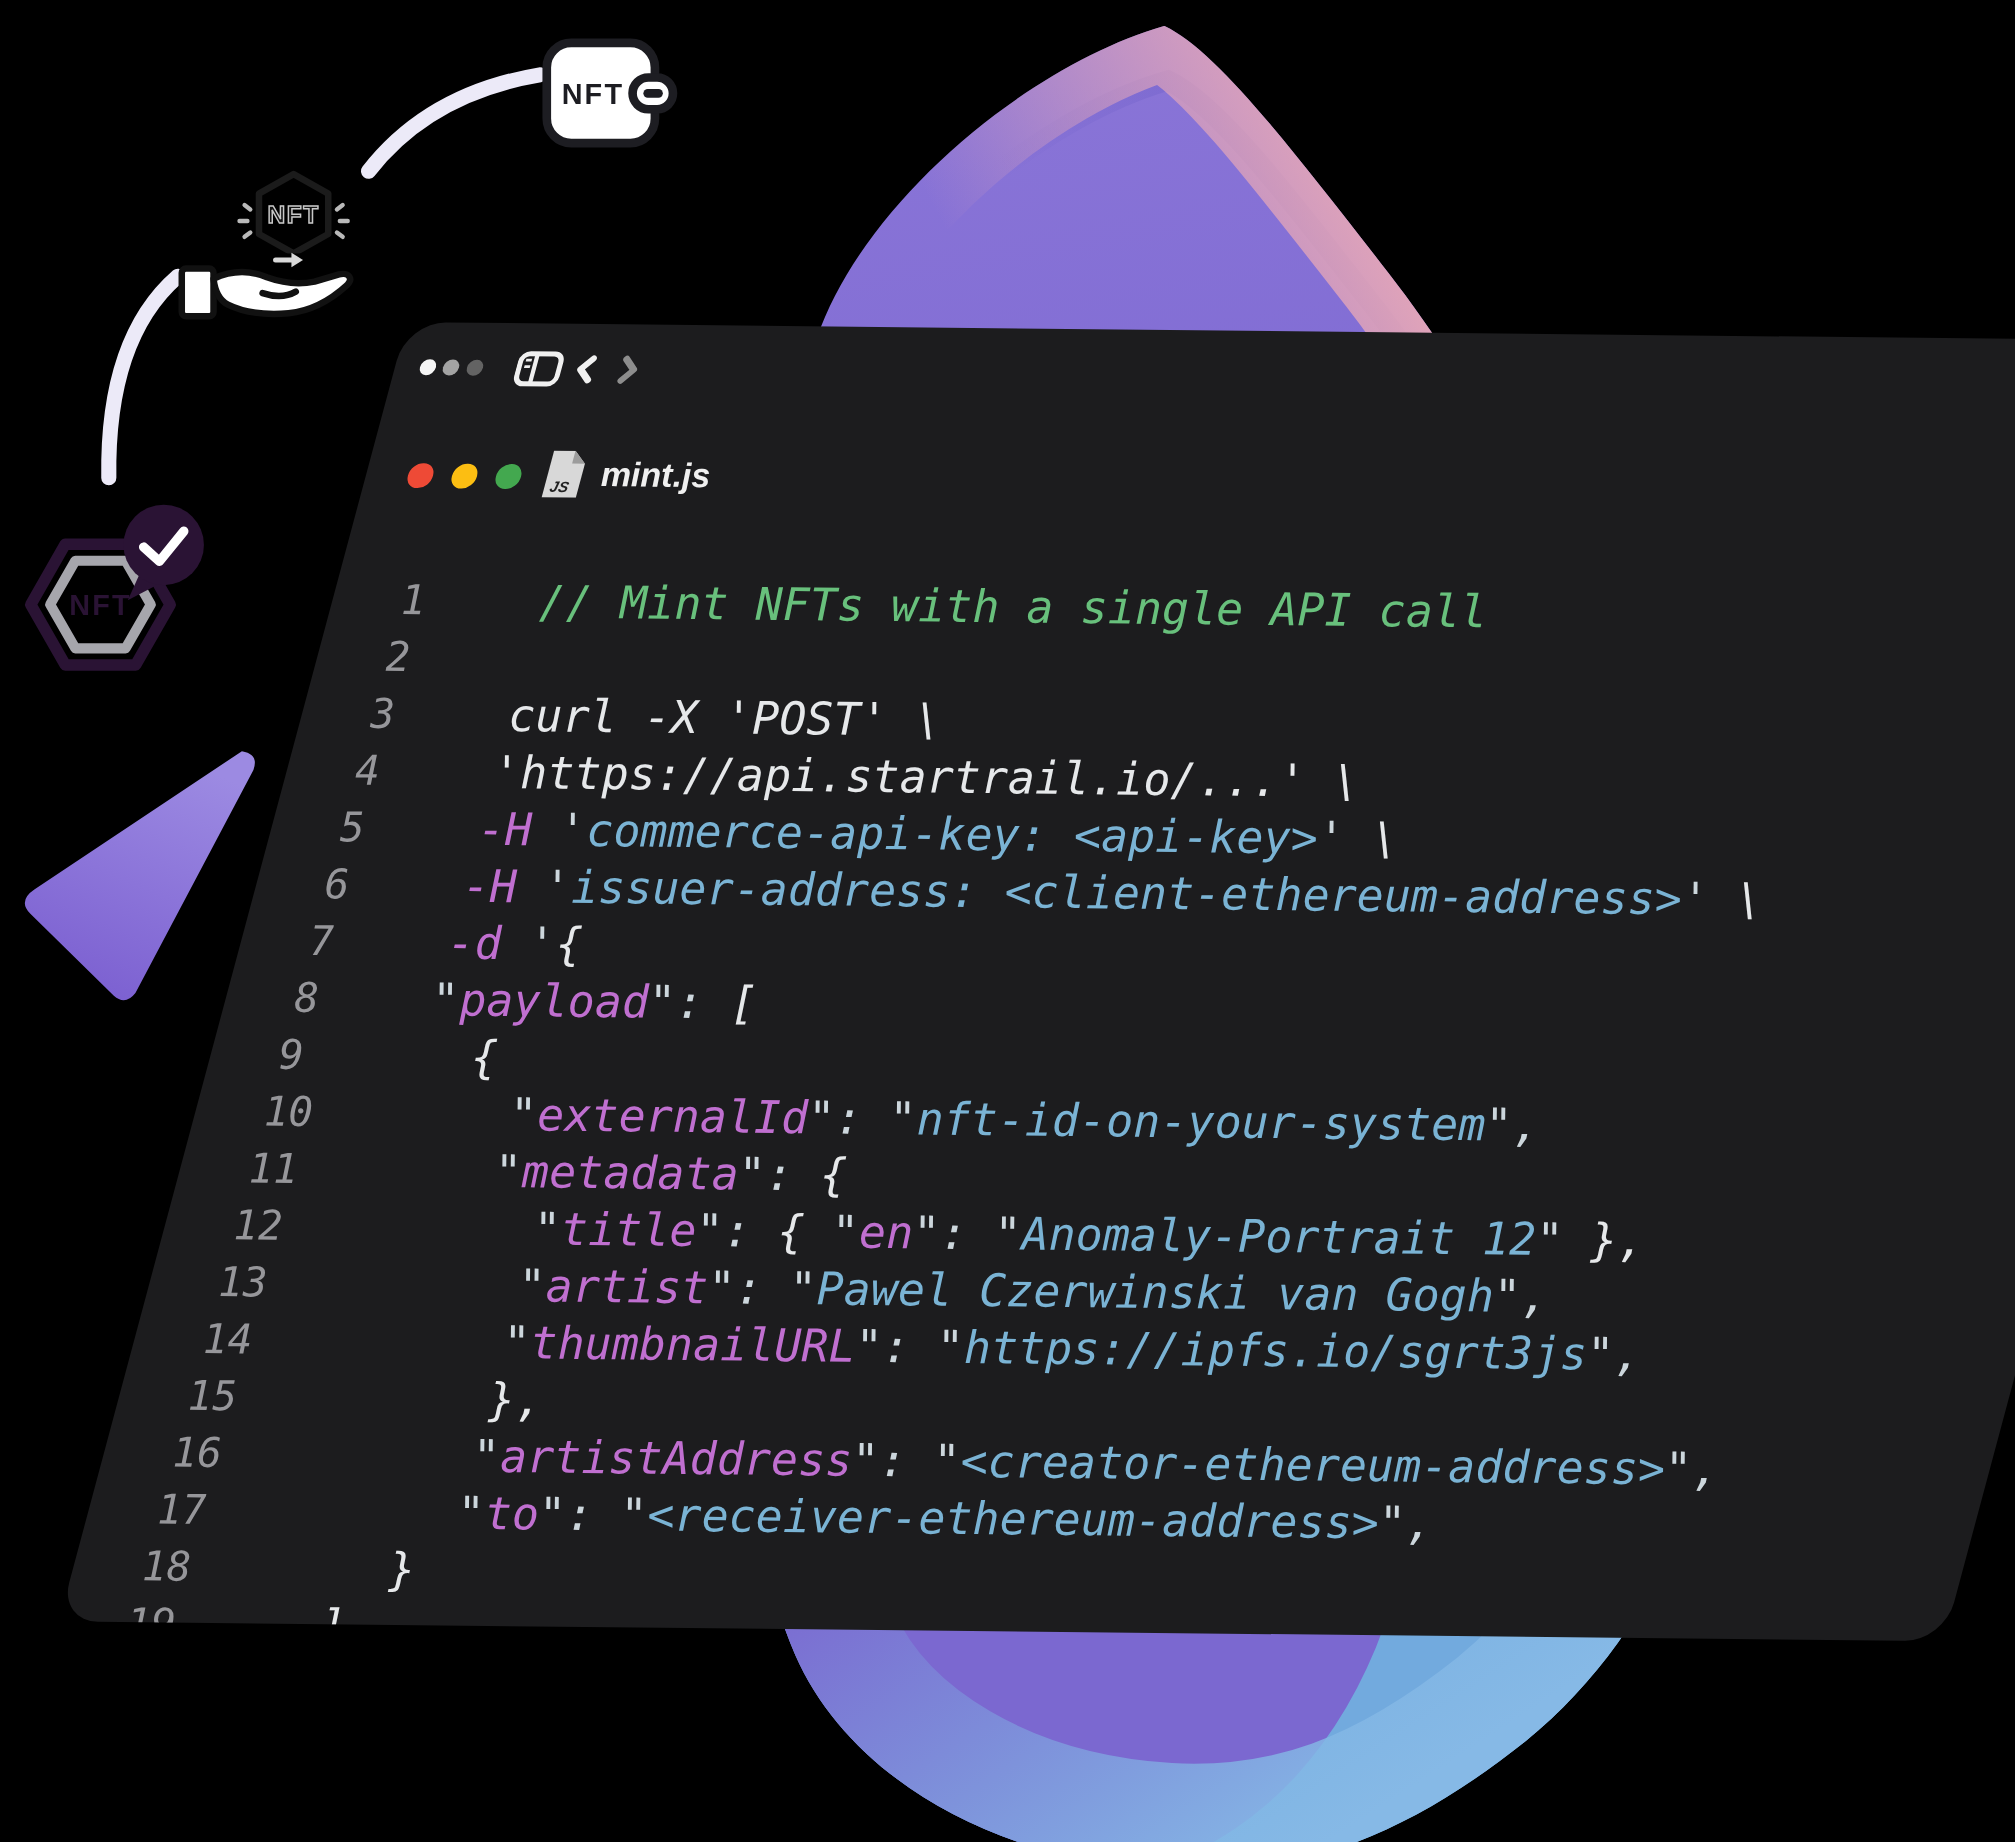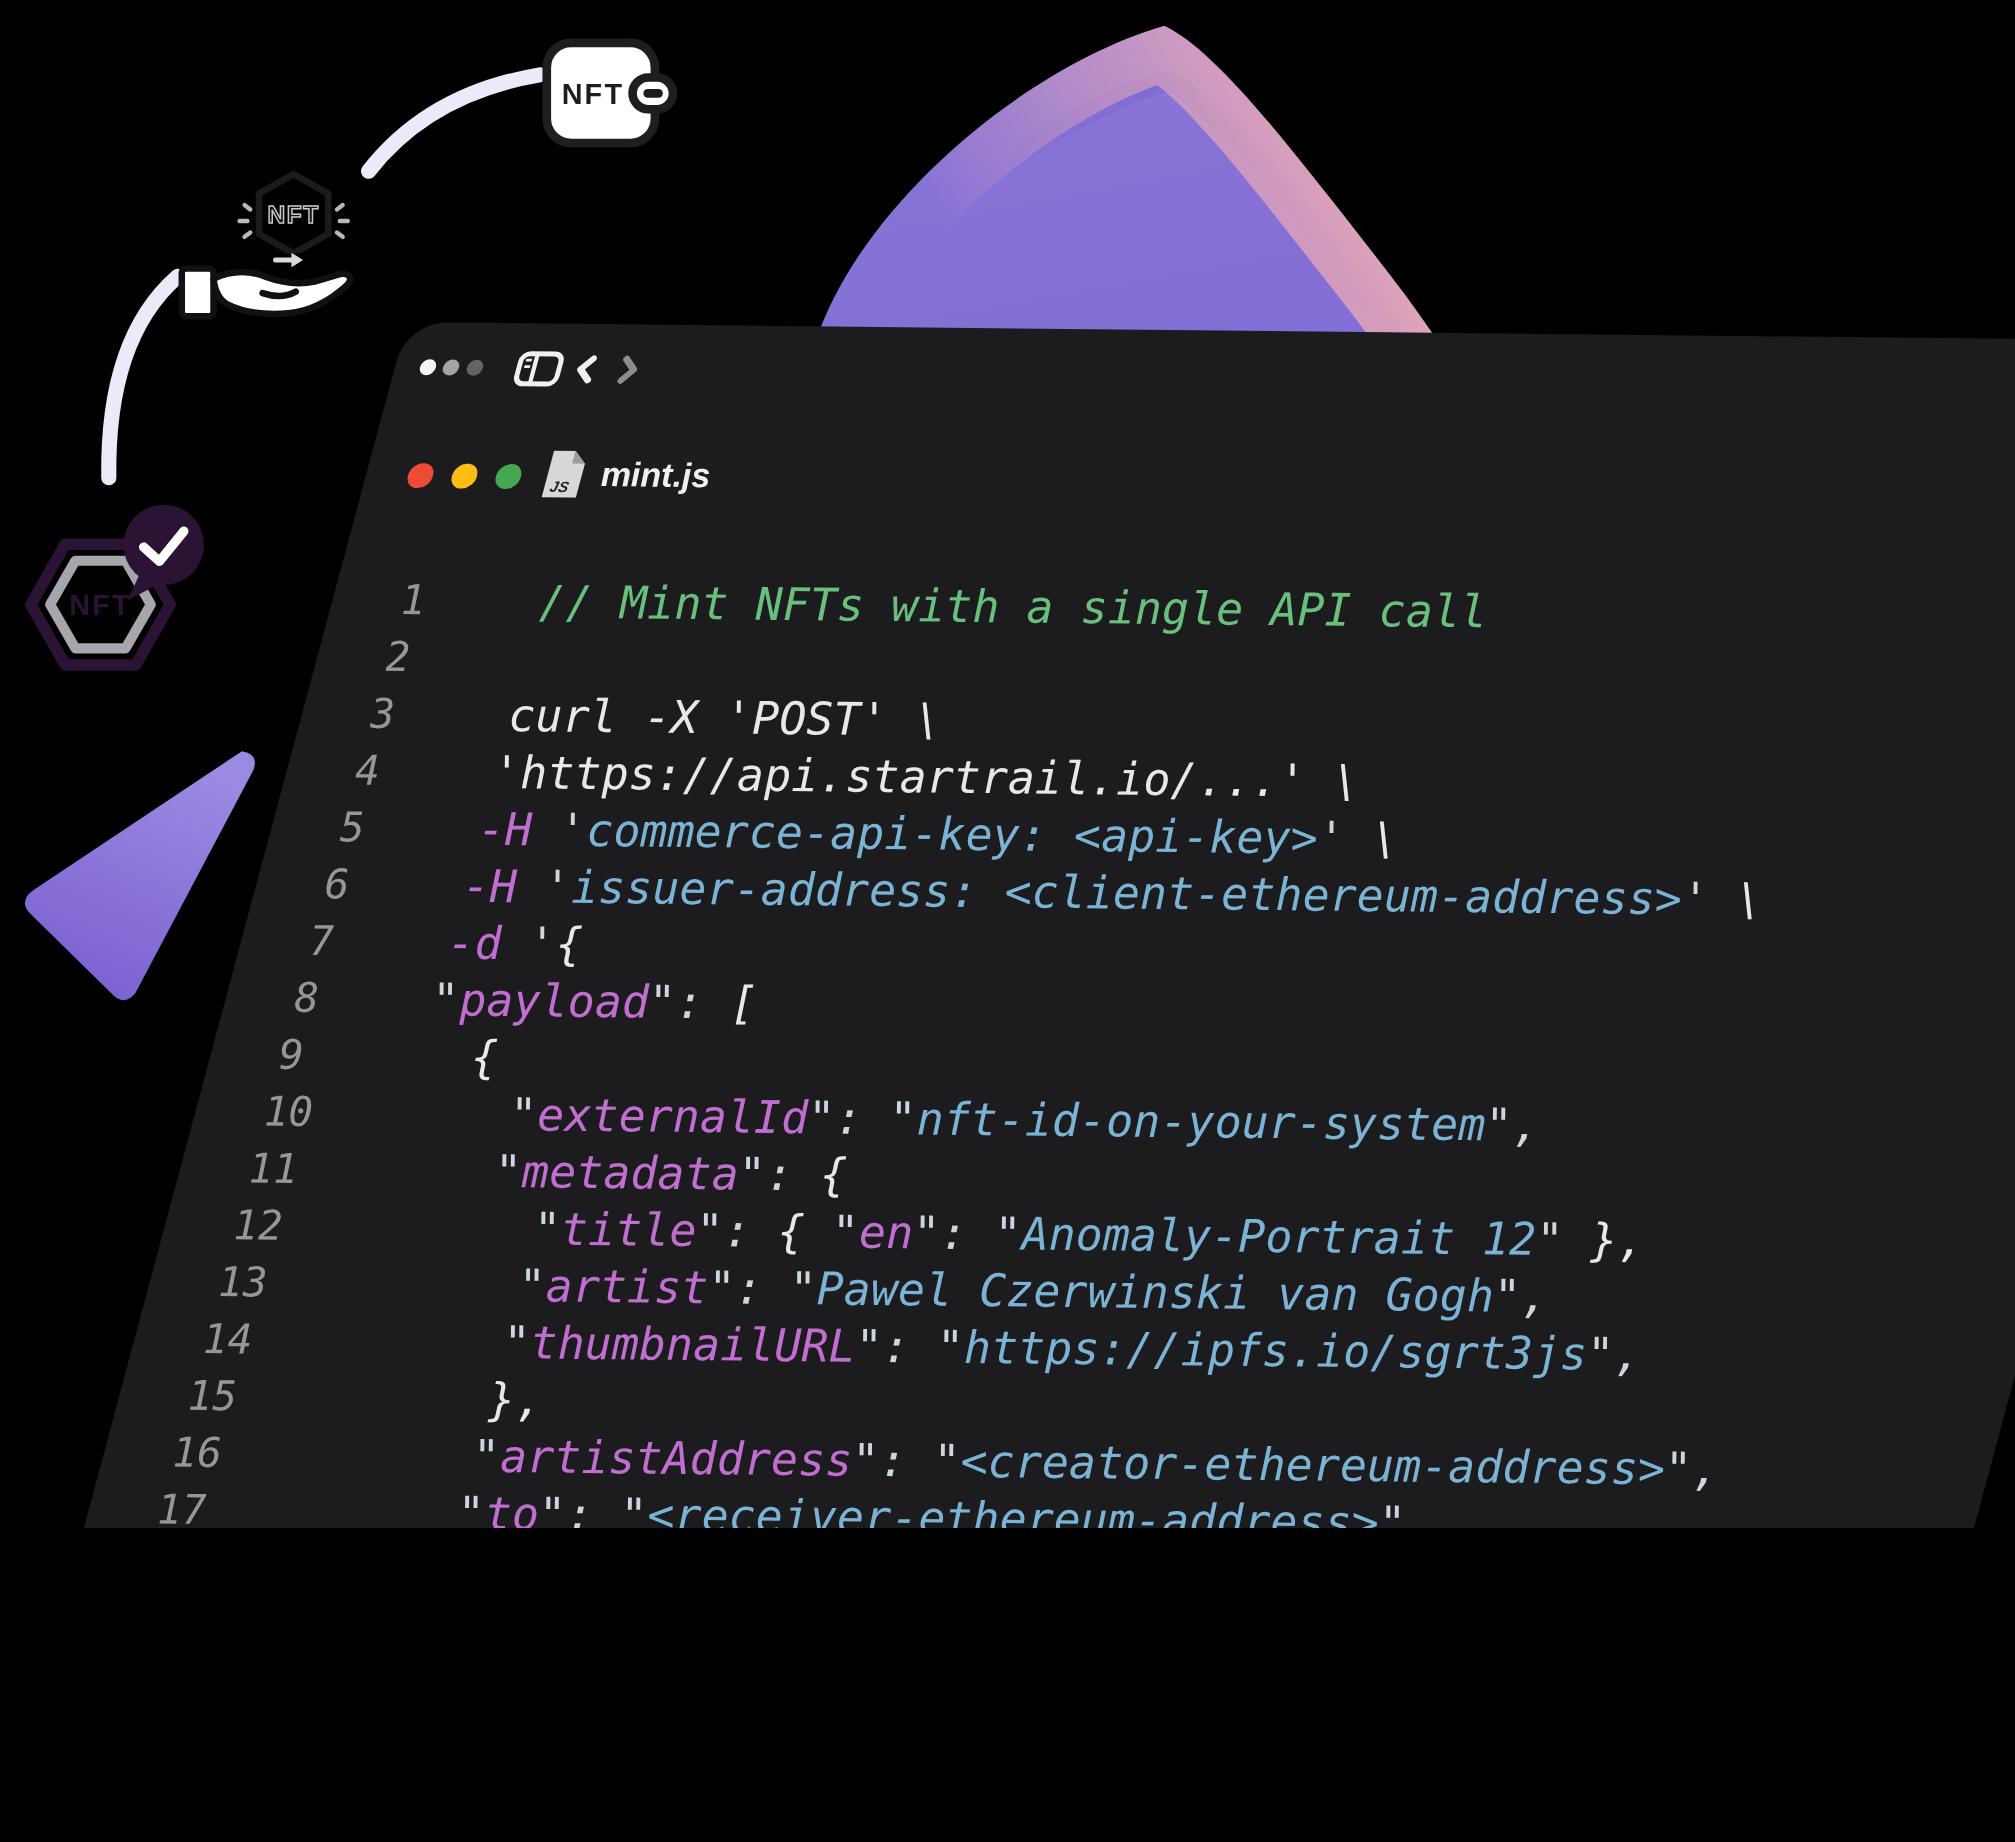--- a/index.html
+++ b/index.html
@@ -1,16 +1,16 @@
 <!DOCTYPE html>
 <html style="--white: #e6e8ea; --green: #68c07c; --purple: #c06fd0; --blue: #7ab3d4; --punct: #ccd6dc; --line_number: #96969a;font-size:11.5px"><head>
 <meta charset="utf-8">
 <style>
   html,body{margin:0;padding:0;background:#000;}
-  #canvas{position:relative;width:2015px;height:1528px;background:#000;overflow:hidden;
+  #canvas{position:relative;width:2015px;height:1842px;background:#000;overflow:hidden;
           font-family:"Liberation Sans",sans-serif;}
   #bgsvg{position:absolute;left:0;top:0;}
 
   
   .float-icon{position:absolute;}
 
   
   #window{position:absolute;left:407px;top:322px;width:1885px;height:1303px;
           background:#1c1c1e;border-radius:39px;overflow:hidden;
           transform-origin:0 0;transform:rotate(0.6deg) skewX(-14.4deg);}

